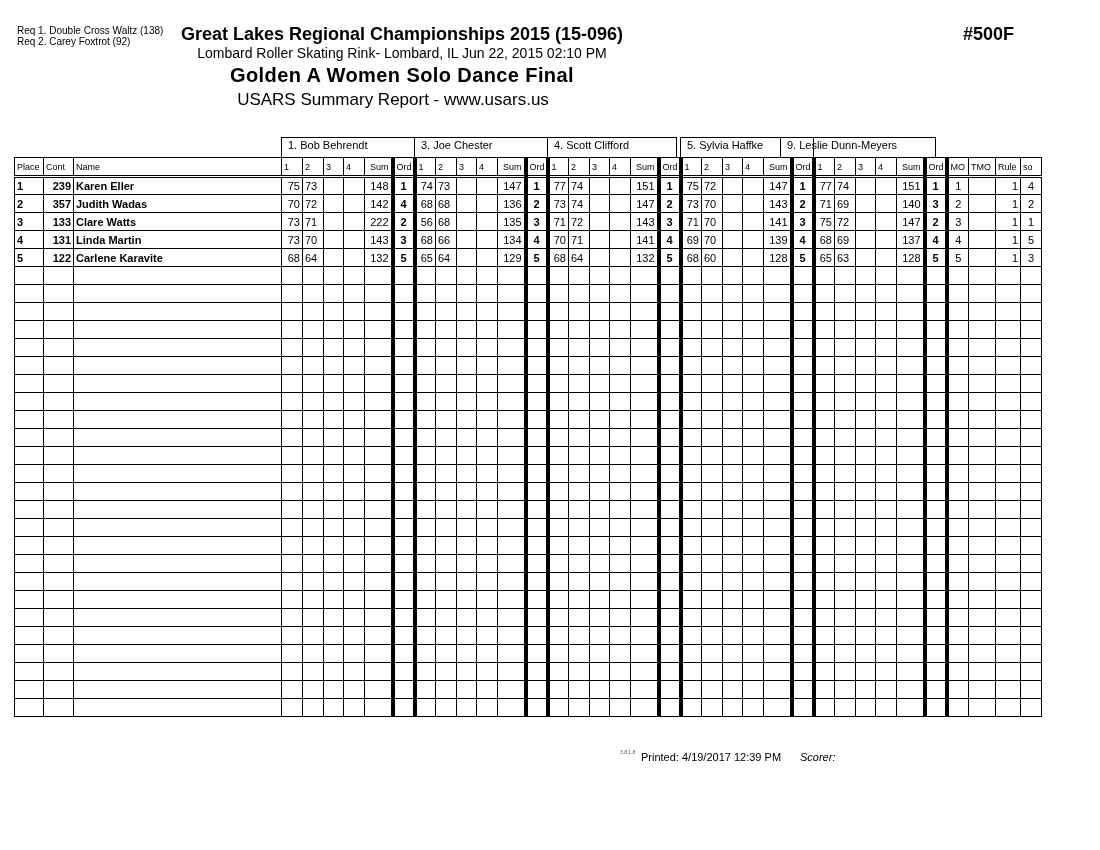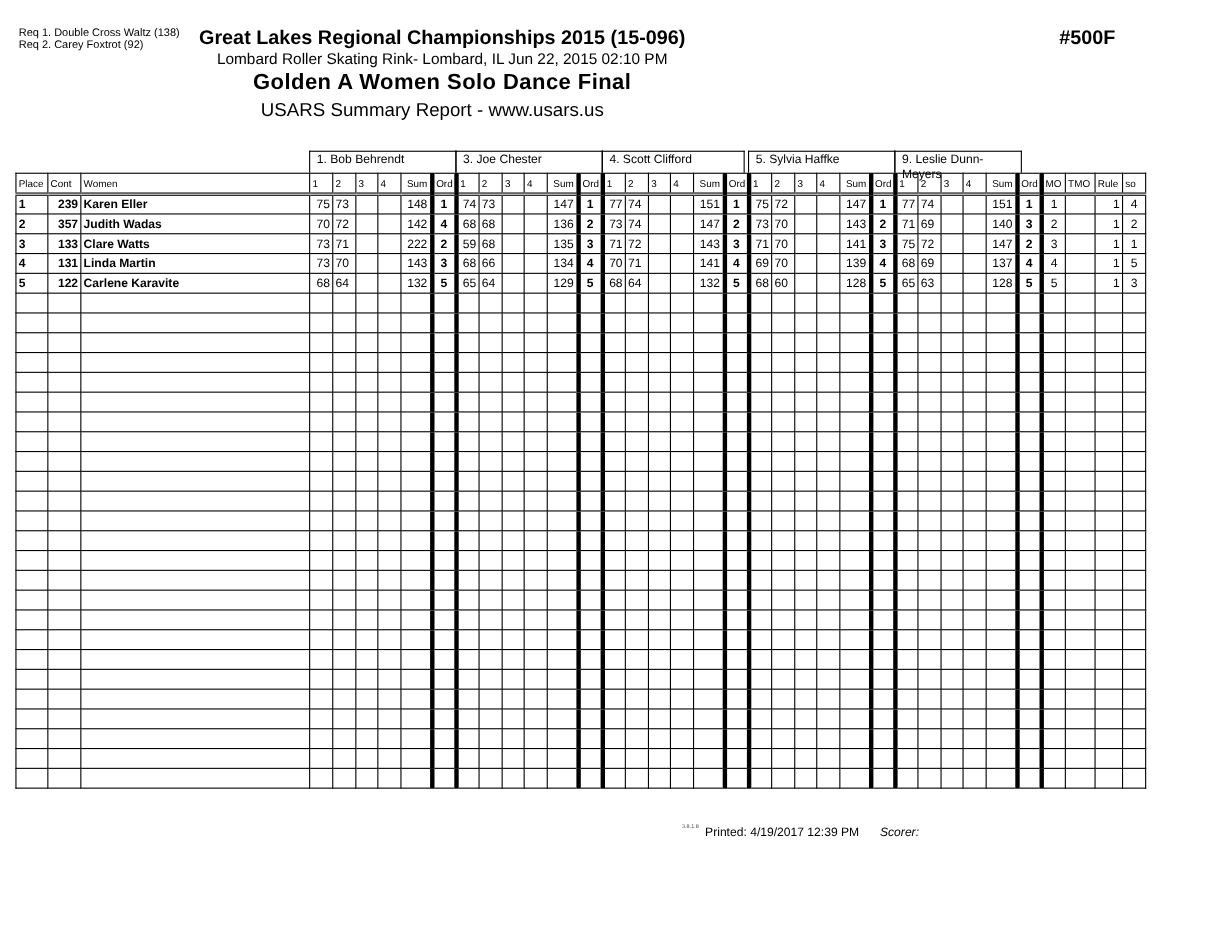--- a/index.html
+++ b/index.html
@@ -33,21 +33,21 @@
 <div class="title t2">Lombard Roller Skating Rink- Lombard, IL  Jun 22, 2015  02:10 PM</div>
 <div class="title t3">Golden A Women Solo Dance Final</div>
 <div class="title t4">USARS Summary Report - www.usars.us</div>
 <div class="eventno">#500F</div>
 
 <div id="judge-headers">
     <div class="judgehdr" style="left: 281px; width: 134px;">1.  Bob Behrendt</div>
     <div class="judgehdr" style="left: 414px; width: 134px;">3.  Joe  Chester</div>
     <div class="judgehdr" style="left: 547px; width: 130px;">4.  Scott Clifford</div>
     <div class="judgehdr" style="left: 680px; width: 134px;">5.  Sylvia Haffke</div>
-    <div class="judgehdr" style="left: 813px; width: 116px;">9.  Leslie Dunn-Meyers</div>
+    <div class="judgehdr" style="left: 780px; width: 156px;">9.  Leslie Dunn-Meyers</div>
   </div>
 
 <table class="grid" id="grid" style="width: 1027px;">
   <colgroup id="cols">
       <col style="width: 29px;">
       <col style="width: 30px;">
       <col style="width: 208px;">
       <col style="width: 21px;">
       <col style="width: 21px;">
       <col style="width: 20px;">
@@ -80,21 +80,21 @@
       <col style="width: 22px;">
       <col style="width: 22px;">
       <col style="width: 27px;">
       <col style="width: 25px;">
       <col style="width: 21px;">
     </colgroup>
   <tbody id="tbody">
       <tr class="hdr">
         <td>Place</td>
         <td>Cont</td>
-        <td>Women</td>
+        <td>Name</td>
         <td>1</td>
         <td>2</td>
         <td>3</td>
         <td>4</td>
         <td class="r">Sum</td>
         <td class="thick">Ord</td>
         <td class="thick">1</td>
         <td>2</td>
         <td>3</td>
         <td>4</td>
@@ -204,21 +204,21 @@
       <tr>
         <td class="b">3</td>
         <td class="b r">133</td>
         <td class="b">Clare Watts</td>
         <td class="r">73</td>
         <td>71</td>
         <td class="r"></td>
         <td class="r"></td>
         <td class="r">222</td>
         <td class="thick c b">2</td>
-        <td class="thick r">59</td>
+        <td class="thick r">56</td>
         <td>68</td>
         <td class="r"></td>
         <td class="r"></td>
         <td class="r">135</td>
         <td class="thick c b">3</td>
         <td class="thick r">71</td>
         <td>72</td>
         <td class="r"></td>
         <td class="r"></td>
         <td class="r">143</td>

